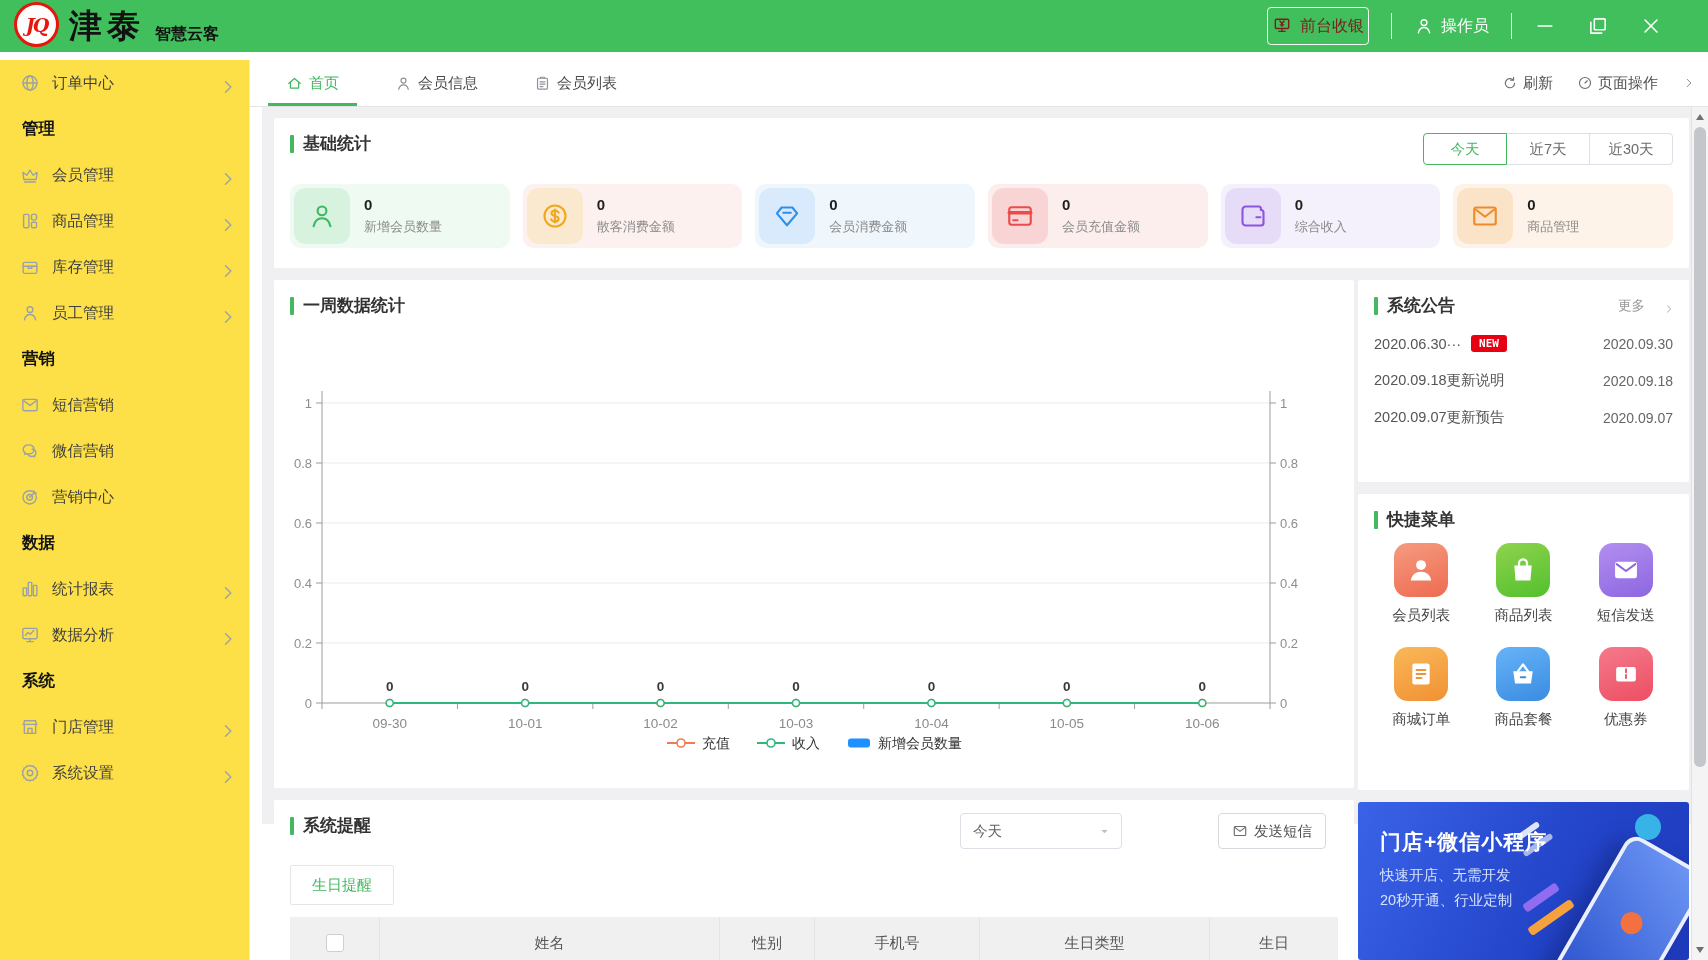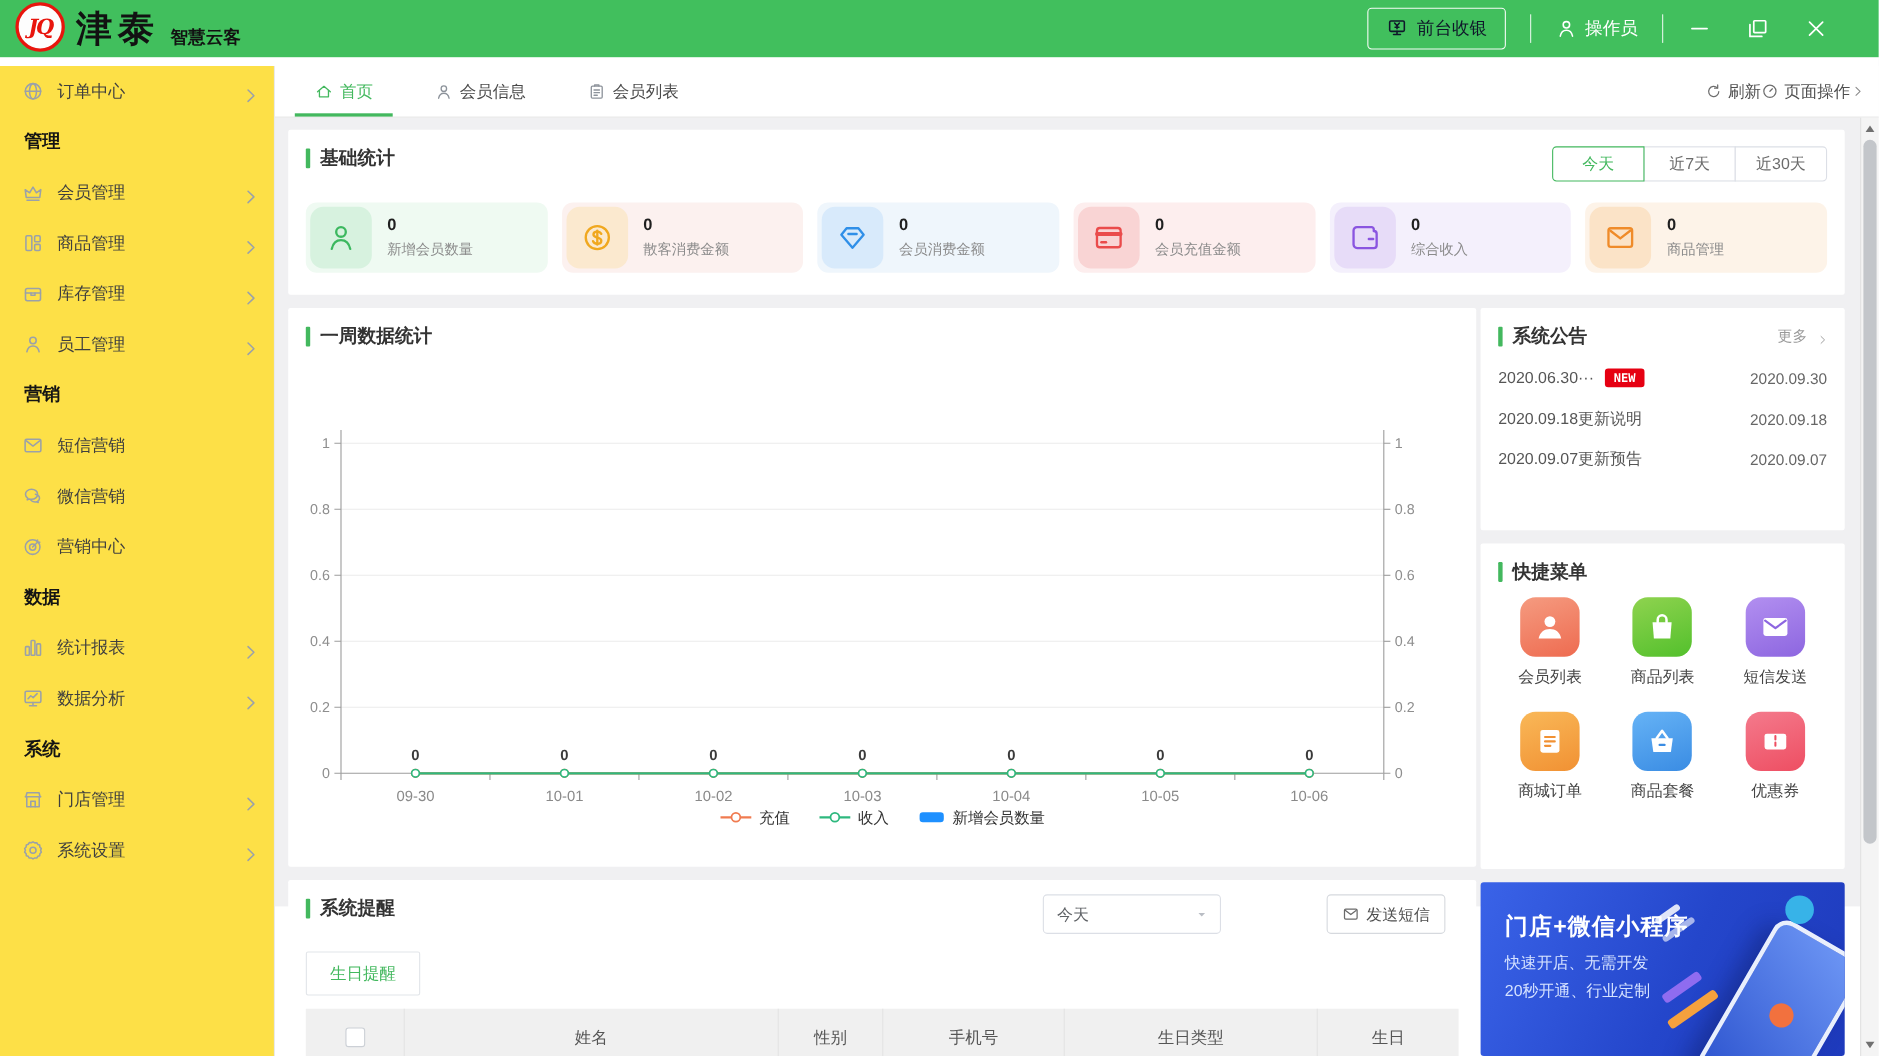--- a/index.html
+++ b/index.html
@@ -6,47 +6,47 @@
   html,body{width:1708px;height:960px}
   body{position:relative;overflow:hidden;background:#fff;font-family:"Liberation Sans","DejaVu Sans",sans-serif;color:#333}
   .ic{display:block}
   
   .hdr{position:absolute;left:0;top:0;width:1708px;height:52px;background:#41bf5d;display:flex;align-items:center;padding-left:14px;z-index:6}
   .brand{display:flex;align-items:flex-start;gap:10px}
   .logo-mark{width:45px;height:45px;border:3px solid #e8150d;border-radius:50%;background:#fdfdfd;color:#e8150d;display:flex;align-items:center;justify-content:center;font-family:"DejaVu Serif",serif;font-weight:bold;font-style:italic;font-size:19px;letter-spacing:-2px}
   .brand-cn{font-family:"DejaVu Serif",serif;font-weight:900;font-size:33px;color:#121212;letter-spacing:5px;line-height:48px}
   .brand-sub{font-size:16px;font-weight:bold;color:#121212;margin-top:22px}
   .hdr-right{margin-left:auto;margin-right:46px;display:flex;align-items:center;color:#fff}
-  .cashier-btn{display:flex;align-items:center;gap:8px;background:transparent;border:1px solid rgba(255,255,255,.95);border-radius:4px;color:#0f172a;font-size:16px;height:38px;padding:0 16px;cursor:pointer;font-family:inherit}
+  .cashier-btn{display:flex;align-items:center;gap:8px;background:transparent;border:1px solid rgba(255,255,255,.95);border-radius:4px;color:#7f1d1d;font-size:16px;height:38px;padding:0 4px;cursor:pointer;font-family:inherit}
   .cashier-btn .ic{width:20px;height:20px}
   .vsep{width:1px;height:26px;background:rgba(255,255,255,.85);margin:0 22px}
   .operator{display:flex;align-items:center;gap:7px;font-size:16px;cursor:pointer}
   .operator .ic{width:20px;height:20px}
   .winctrls{display:flex;align-items:center;gap:31px}
   .winbtn{width:22px;height:22px;color:#fff;cursor:pointer}
   .winbtn .ic{width:22px;height:22px}
   
   .sidebar{position:absolute;left:0;top:60px;width:250px;height:900px;background:#fde047;border-right:1px solid #e9e9e9;z-index:5}
   .side-item{height:46px;display:flex;align-items:center;padding:0 18px 0 20px;font-size:15.5px;color:#3f3f3f;cursor:pointer}
   .side-item .ic{width:20px;height:20px;color:#9ba1a9;margin-right:12px;flex:none}
   .side-item .arrow{margin-left:auto;width:13px;height:13px;color:#b9bdc3}
   .side-section{height:46px;display:flex;align-items:center;padding-left:22px;font-size:16.5px;font-weight:bold;color:#141414}
   
   .tabbar{position:absolute;left:250px;top:60px;width:1458px;height:47px;background:#fff;border-bottom:1px solid #e4e4e4;display:flex;align-items:stretch;padding-left:34px;z-index:4}
   .tab{position:relative;display:flex;align-items:center;gap:6px;font-size:15px;color:#4a4a4a;margin-right:52px;cursor:pointer;padding:0 2px}
   .tab .ic{width:17px;height:17px;color:#8d939b}
   .tab.active{color:#43b85e}
   .tab.active .ic{color:#43b85e}
   .tab.active::after{content:"";position:absolute;left:-16px;right:-16px;bottom:0;height:3px;background:#43b85e}
-  .tab-actions{margin-left:auto;display:flex;align-items:center;padding-right:12px;color:#4f4f4f;font-size:15px}
+  .tab-actions{margin-left:auto;display:flex;align-items:center;gap:24px;padding-right:12px;color:#4f4f4f;font-size:15px}
   .taction{display:flex;align-items:center;gap:5px;cursor:pointer}
   .taction .ic{width:16px;height:16px;color:#6e6e6e}
   .tab-chev{width:14px;height:14px;color:#8a8a8a;cursor:pointer}
   
-  .content{position:absolute;left:250px;top:107px;width:1441px;height:717px;background:#f0f0f2}
+  .content{position:absolute;left:262px;top:107px;width:1441px;height:717px;background:#f0f0f2}
   .panel{position:absolute;background:#fff;border-radius:2px}
   #panel-stats{left:12px;top:11px;width:1415px;height:150px}
   #panel-week{left:12px;top:173px;width:1080px;height:508px}
   #panel-ann{left:1096px;top:173px;width:331px;height:202px}
   #panel-quick{left:1096px;top:387px;width:331px;height:296px}
   #panel-remind{left:12px;top:693px;width:1080px;height:175px}
   .ptitle{display:flex;align-items:center;font-size:17px;font-weight:bold;color:#333;padding:14px 16px 0 16px}
   .ptitle .bar{width:4px;height:18px;border-radius:1px;background:#43b85e;margin-right:9px}
   
   .filter-group{position:absolute;top:15px;right:16px;display:flex}
@@ -58,21 +58,21 @@
   .card{flex:1;height:64px;border-radius:10px;display:flex;align-items:center}
   .card-icon{width:56px;height:56px;border-radius:12px;margin:4px 14px 4px 4px;display:flex;align-items:center;justify-content:center;flex:none}
   .card-icon .ic{width:30px;height:30px}
   .card-val{font-size:15px;font-weight:bold;color:#1f1f1f}
   .card-label{font-size:13px;color:#8b8b8b;margin-top:5px}
   
   #week-chart{display:block;margin:6px 0 0 12px}
   .legend{display:flex;justify-content:center;gap:26px;margin-top:0}
   .lg-item{display:flex;align-items:center;gap:6px;font-size:14px;color:#333;cursor:pointer}
   
-  .more{position:absolute;top:17px;right:14px;display:flex;align-items:flex-end;gap:8px;font-size:13.5px;color:#999;cursor:pointer}
+  .more{position:absolute;top:17px;right:14px;display:flex;align-items:flex-end;gap:18px;font-size:13.5px;color:#999;cursor:pointer}
   .more .ic{width:12px;height:12px}
   .ann-list{padding:8px 16px 0 16px}
   .ann-row{height:37px;display:flex;align-items:center;cursor:pointer}
   .ann-title{font-size:14.5px;color:#555;display:flex;align-items:center;gap:10px;white-space:nowrap}
   .badge{background:#e60012;color:#fff;font-size:11px;font-weight:bold;padding:3px 8px;border-radius:3px;line-height:1;font-family:"DejaVu Sans Mono","Liberation Mono",monospace}
   .ann-date{margin-left:auto;font-size:14px;color:#666;white-space:nowrap}
   
   .qgrid{display:grid;grid-template-columns:repeat(3,1fr);row-gap:22px;padding:12px 12px 0 12px;justify-items:center}
   .qitem{display:flex;flex-direction:column;align-items:center;cursor:pointer}
   .qicon{width:54px;height:54px;border-radius:14px;display:flex;align-items:center;justify-content:center}

